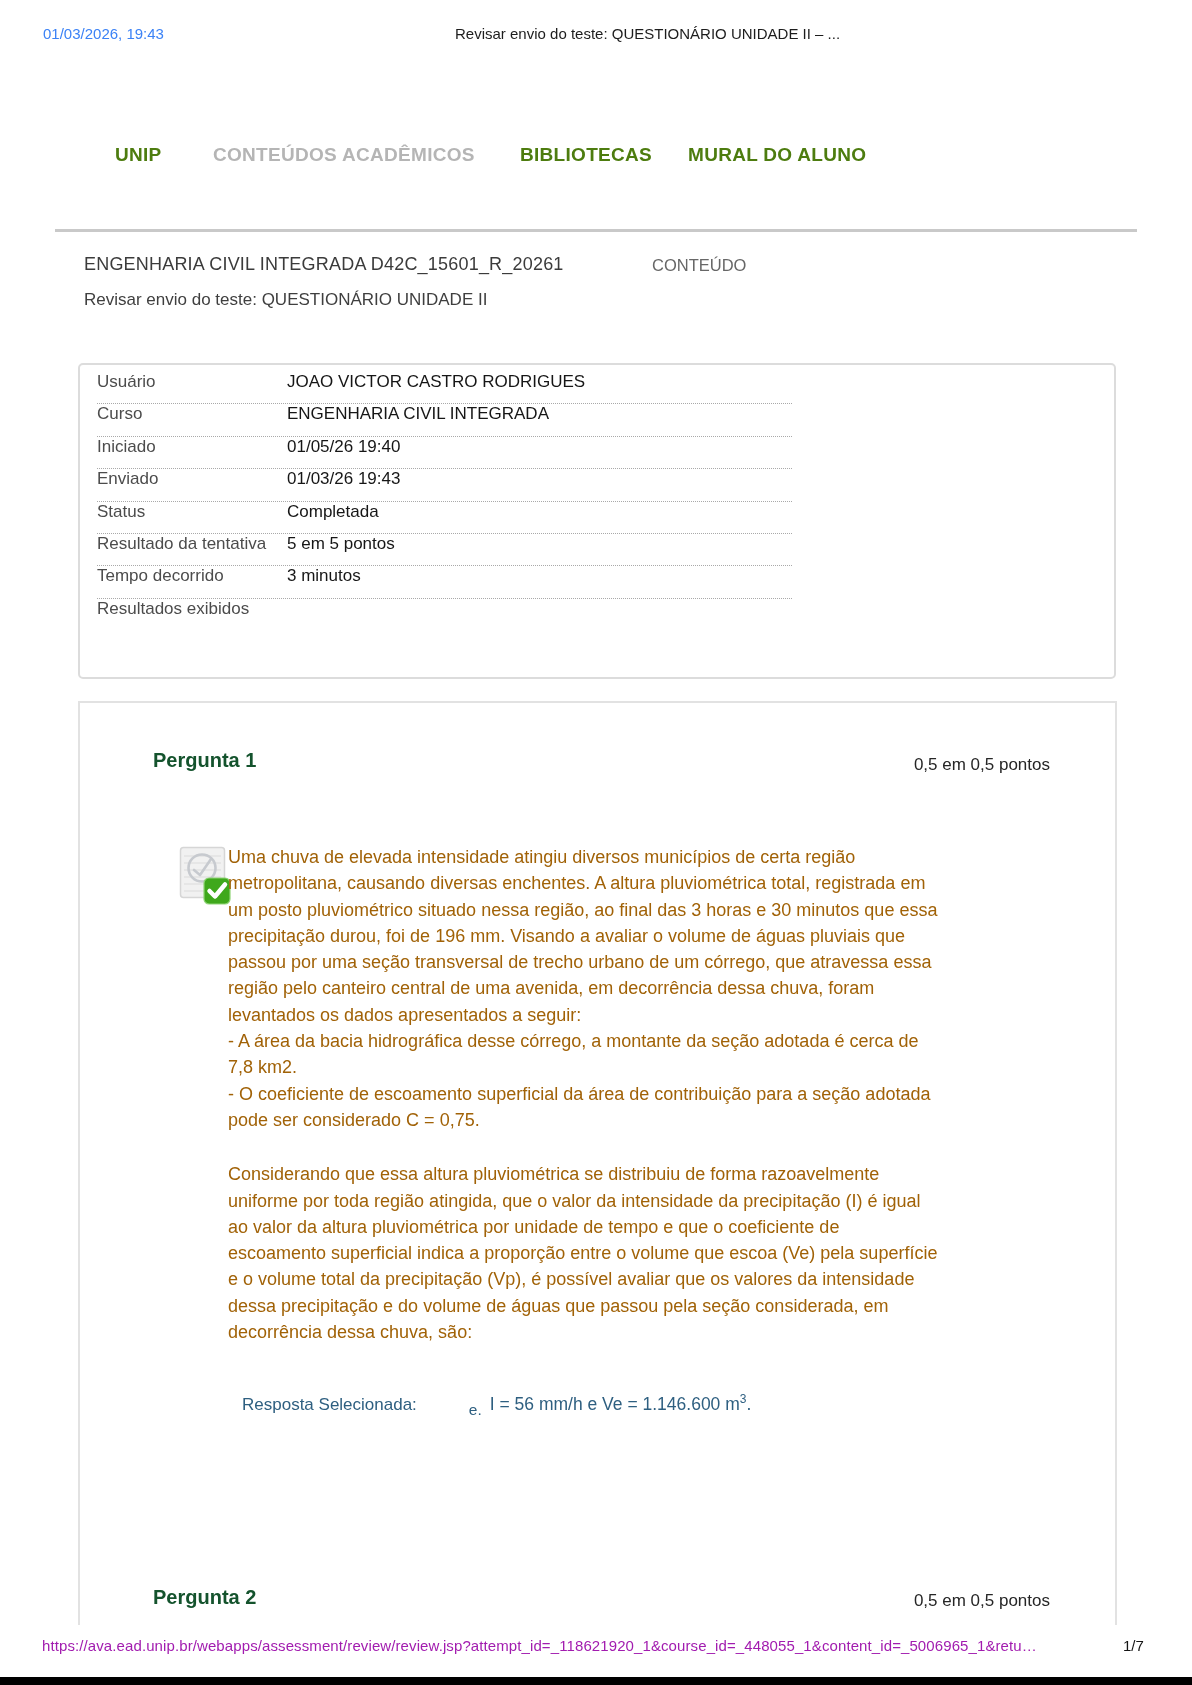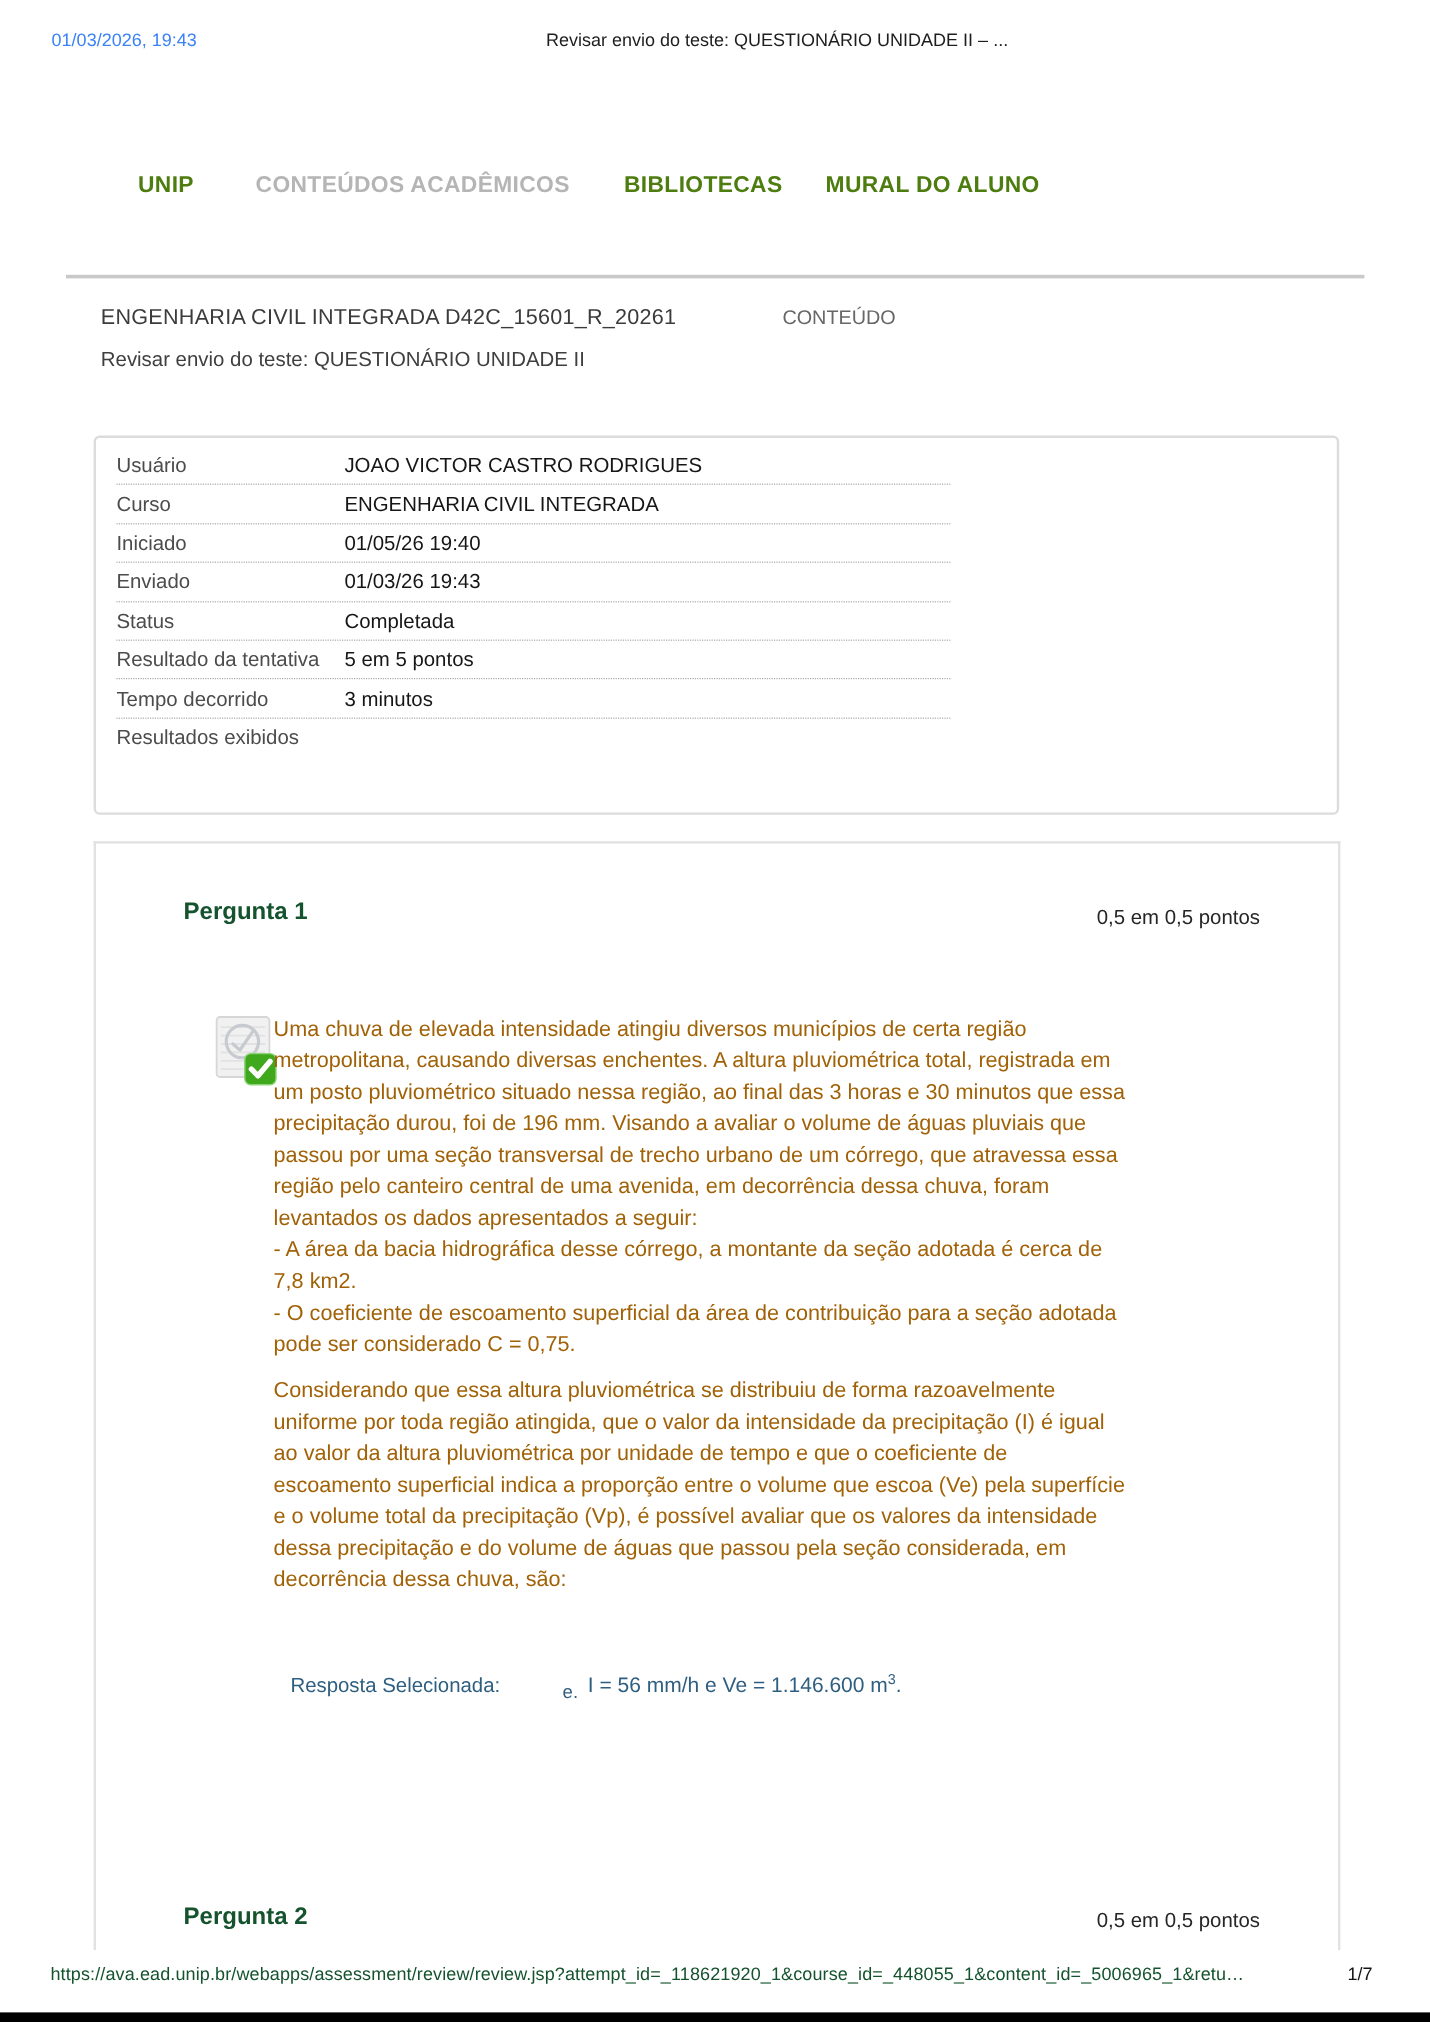--- a/index.html
+++ b/index.html
@@ -57,21 +57,21 @@
 
   
   .info-box {
     position: absolute; left: 78px; top: 363px;
     width: 1038px; height: 316px;
     border: 2px solid #dcdcdc; border-radius: 5px;
     padding-top: 7px;
   }
   .info-row {
     position: relative;
-    display: flex; align-items: center;
+    display: flex; 
     height: 32.4px;
     padding-left: 17px;
     font-size: 17px;
   }
   .info-row:not(:last-child)::after {
     content: '';
     position: absolute; left: 17px; bottom: 0; width: 695px;
     border-bottom: 1px dotted #a9a9a9;
   }
   .info-label { width: 190px; flex: 0 0 190px; color: #4c4c4c; }
@@ -101,38 +101,38 @@
   .q-points { left: auto; }
   .q1-points, .q2-points { left: 780px; }
 
   .q-icon { position: absolute; left: 179px; top: 846px; width: 52px; height: 60px; }
 
   .q-body {
     position: absolute; left: 228px; top: 844px; width: 712px;
     font-size: 18px; line-height: 26.3px; color: #a16207;
   }
   .q-body p { white-space: pre-line; }
-  .q-body p + p { margin-top: 12px; }
+  .q-body p + p { margin-top: 28px; }
 
   .q-answer {
     position: absolute; left: 242px; top: 1392px;
     font-size: 17px; color: #2e5f80; white-space: nowrap;
   }
   .ans-label { display: inline-block; }
   .ans-letter {
     display: inline-block; margin-left: 52px; font-size: 15.5px;
     position: relative; top: 5px;
   }
   .ans-text { display: inline-block; margin-left: 8px; font-size: 17.5px; }
   .ans-text sup { font-size: 12px; }
 
   
   .footer-url {
     position: absolute; left: 42px; top: 1637px;
-    font-size: 15px; color: #14532d; letter-spacing: 0.1px; white-space: nowrap;
+    font-size: 15px; color: #a21caf; letter-spacing: 0.1px; white-space: nowrap;
   }
   .footer-page {
     position: absolute; left: 1123px; top: 1637px;
     font-size: 15px; color: #141414;
   }
   .bottom-bar {
     position: absolute; left: 0; top: 1677px;
     width: 1192px; height: 8px; background: #000000;
   }
 </style>

